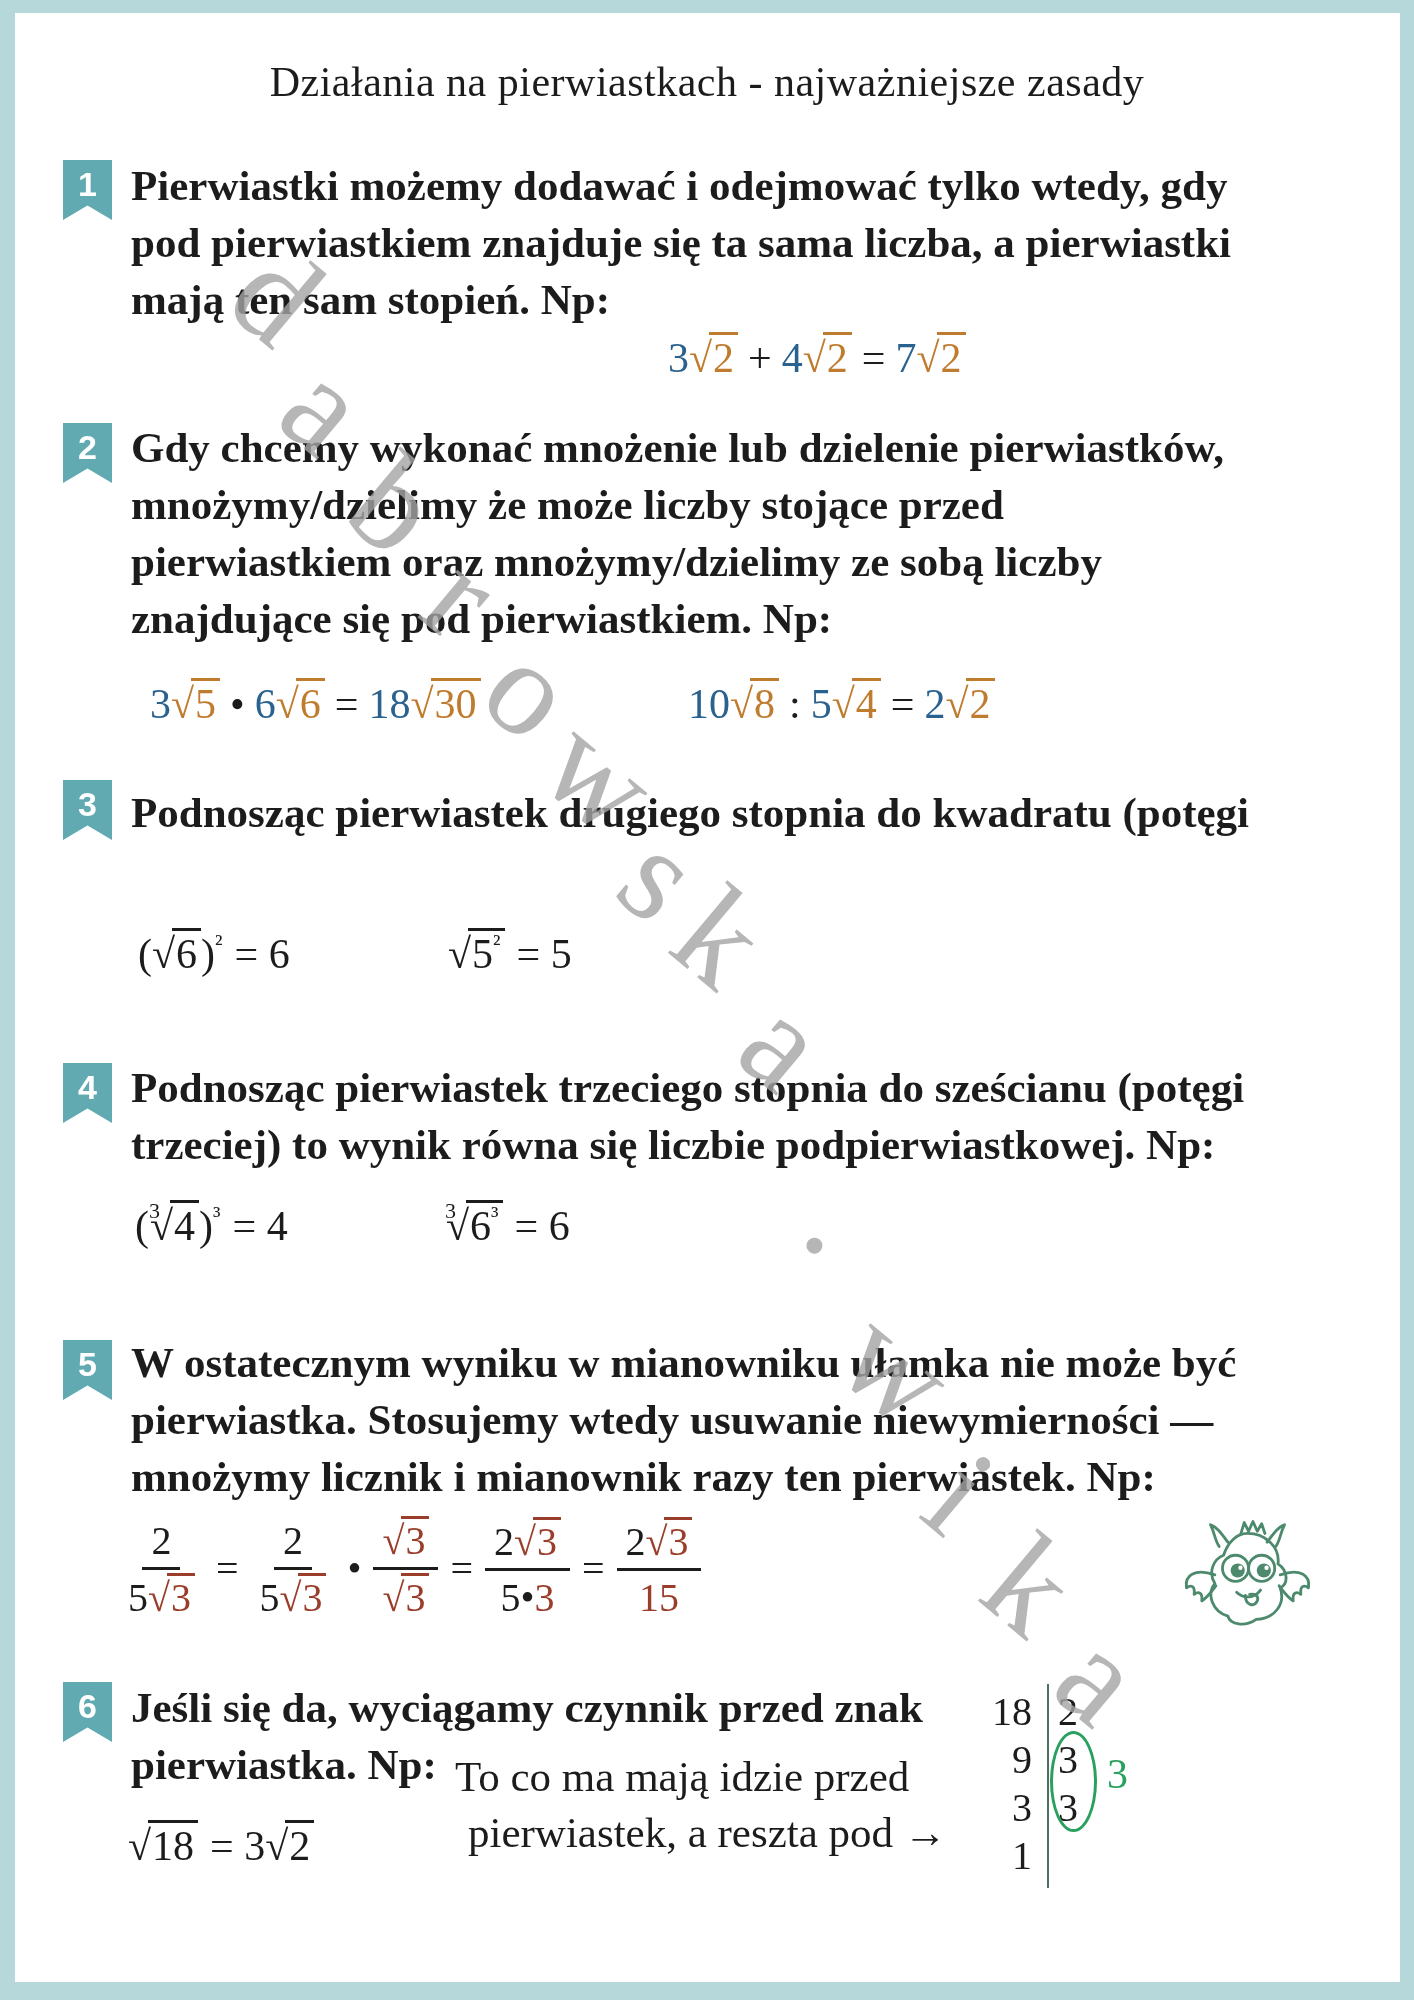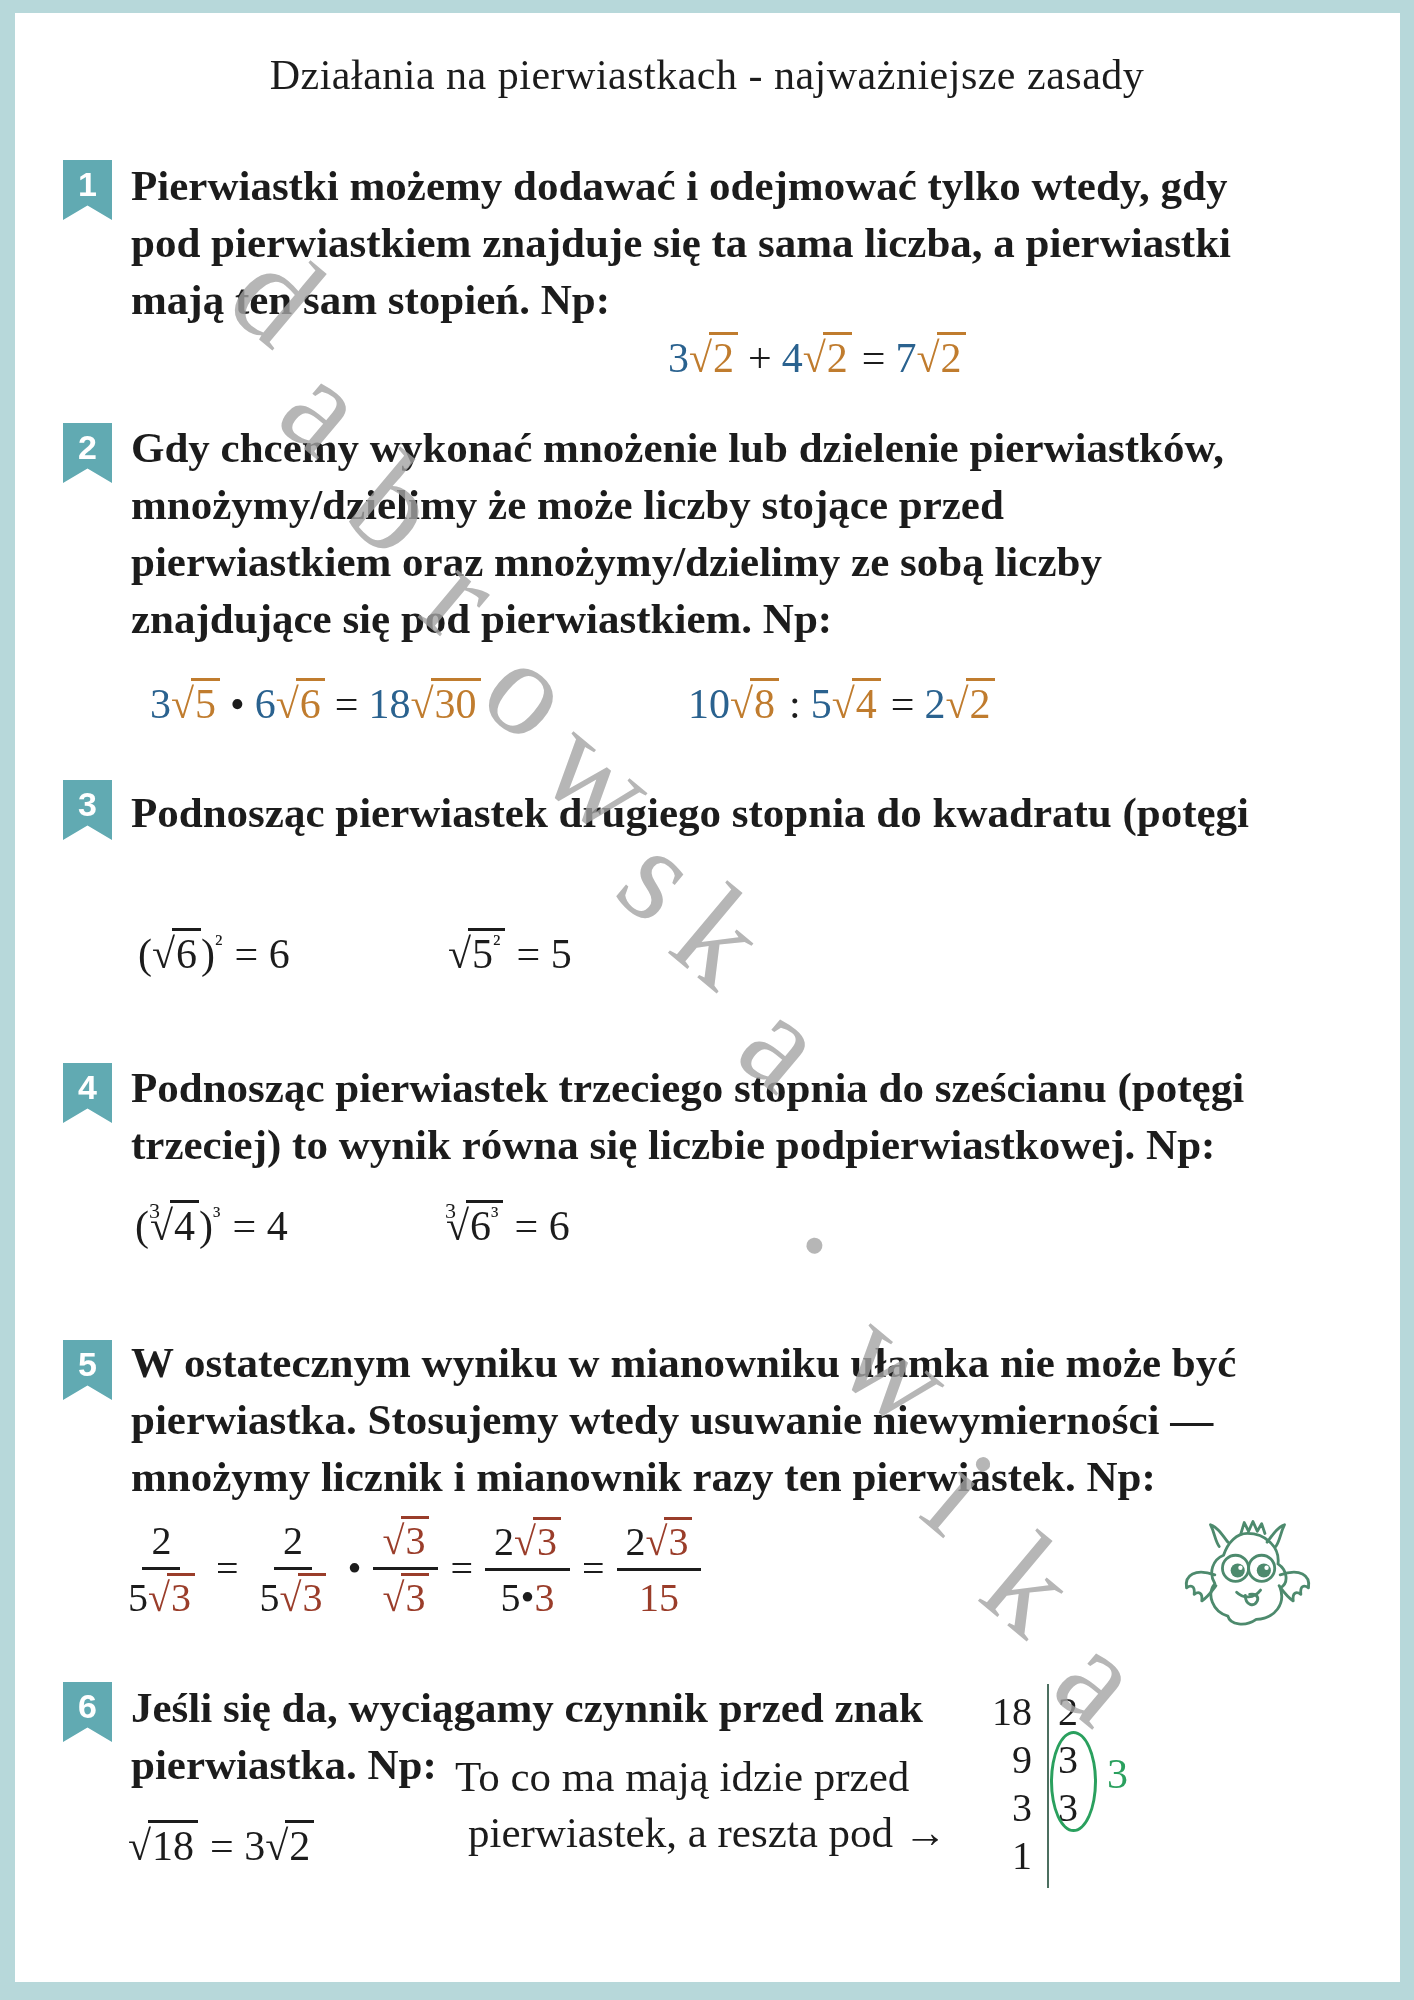--- a/index.html
+++ b/index.html
@@ -6,21 +6,21 @@
   body{
     width:1414px;height:2000px;position:relative;background:#ffffff;
     font-family:"Liberation Serif", serif;color:#1c1c1c;overflow:hidden;
   }
   .frame{
     position:absolute;inset:0;box-sizing:border-box;
     border-style:solid;border-color:#b7d8da;border-width:13px 14px 18px 15px;
     pointer-events:none;z-index:10;
   }
   .title{
-    position:absolute;top:50px;left:0;right:0;margin:0;
+    position:absolute;top:50px;left:0;right:0;margin:7px;
     text-align:center;font-size:42px;font-weight:normal;line-height:50px;
     letter-spacing:0.5px;z-index:1;
   }
   .badge{
     position:absolute;left:63px;width:49px;height:60px;background:#61aab2;
     clip-path:polygon(0 0,100% 0,100% 100%,50% 76%,0 100%);
     color:#ffffff;font-family:"Liberation Sans",sans-serif;font-weight:bold;
     font-size:34px;text-align:center;line-height:48px;z-index:2;
   }
   .sec{position:absolute;left:131px;font-size:43px;z-index:1;}

